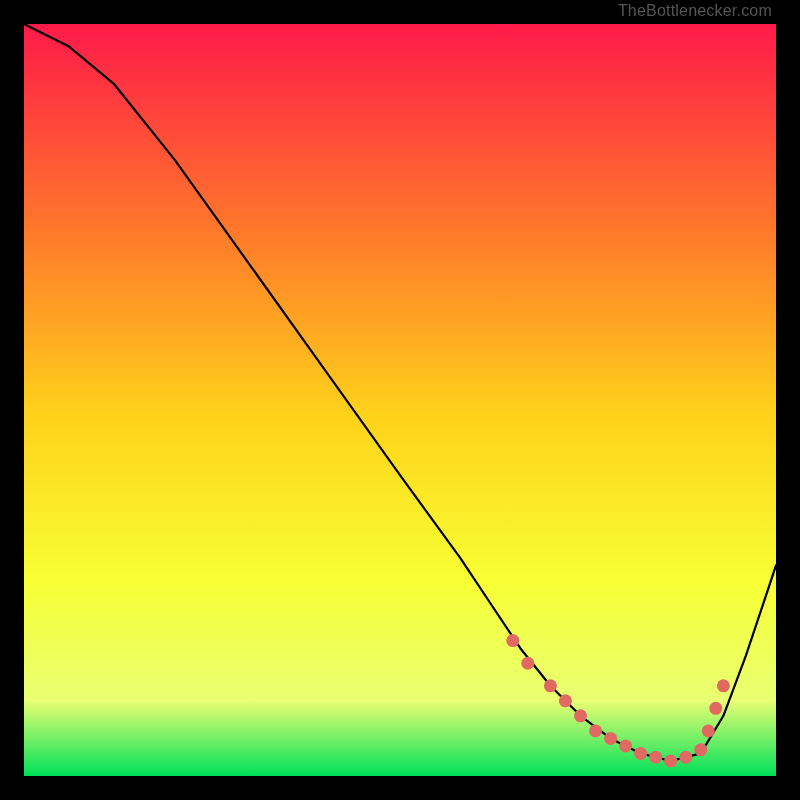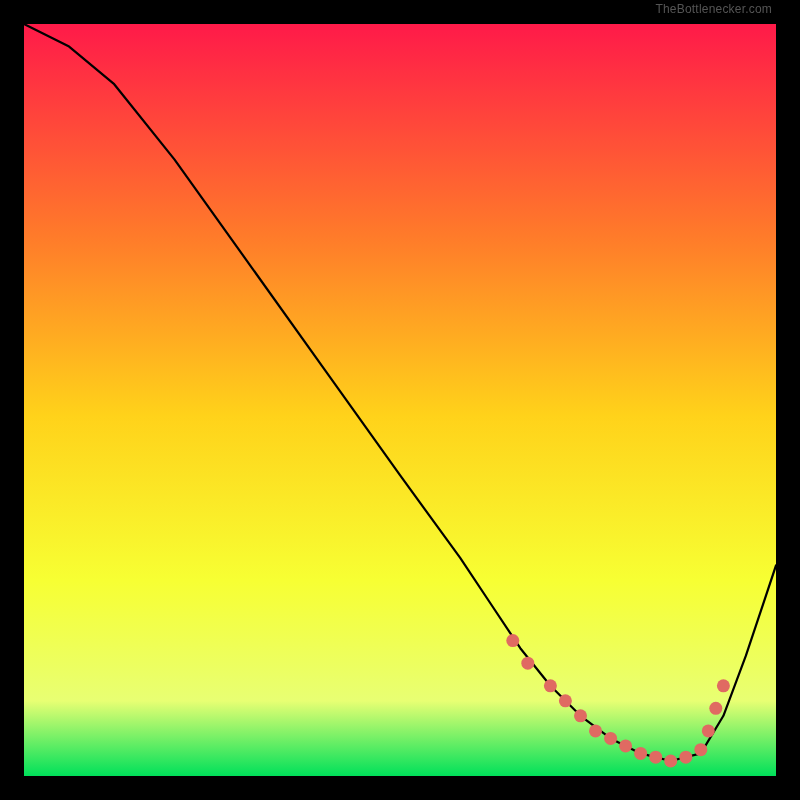--- a/index.html
+++ b/index.html
@@ -24,21 +24,21 @@
     left: 0;
     top: 0;
     width: 752px;
     height: 752px;
   }
   .watermark {
     position: absolute;
     top: 2px;
     right: 28px;
     color: #555;
-    font-size: 12px;
+    font-size: 16px;
     letter-spacing: 0.2px;
     font-weight: 400;
   }
 </style>
 </head>
 <body>
 
 <div class="watermark">TheBottlenecker.com</div>
 
 <div class="frame">

